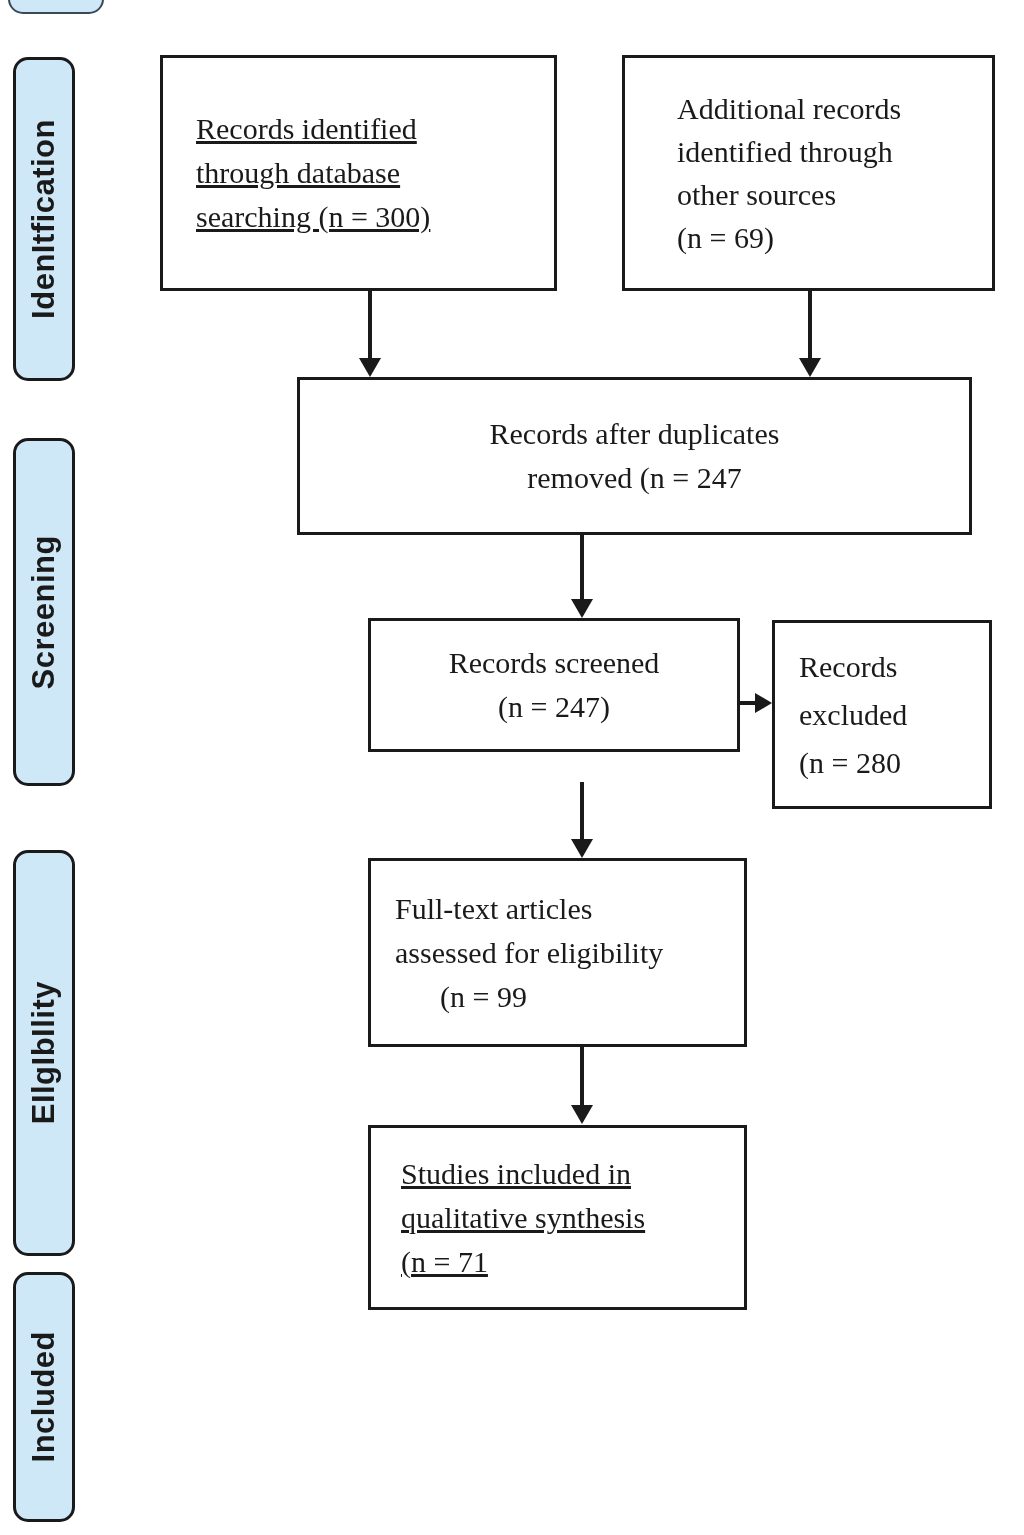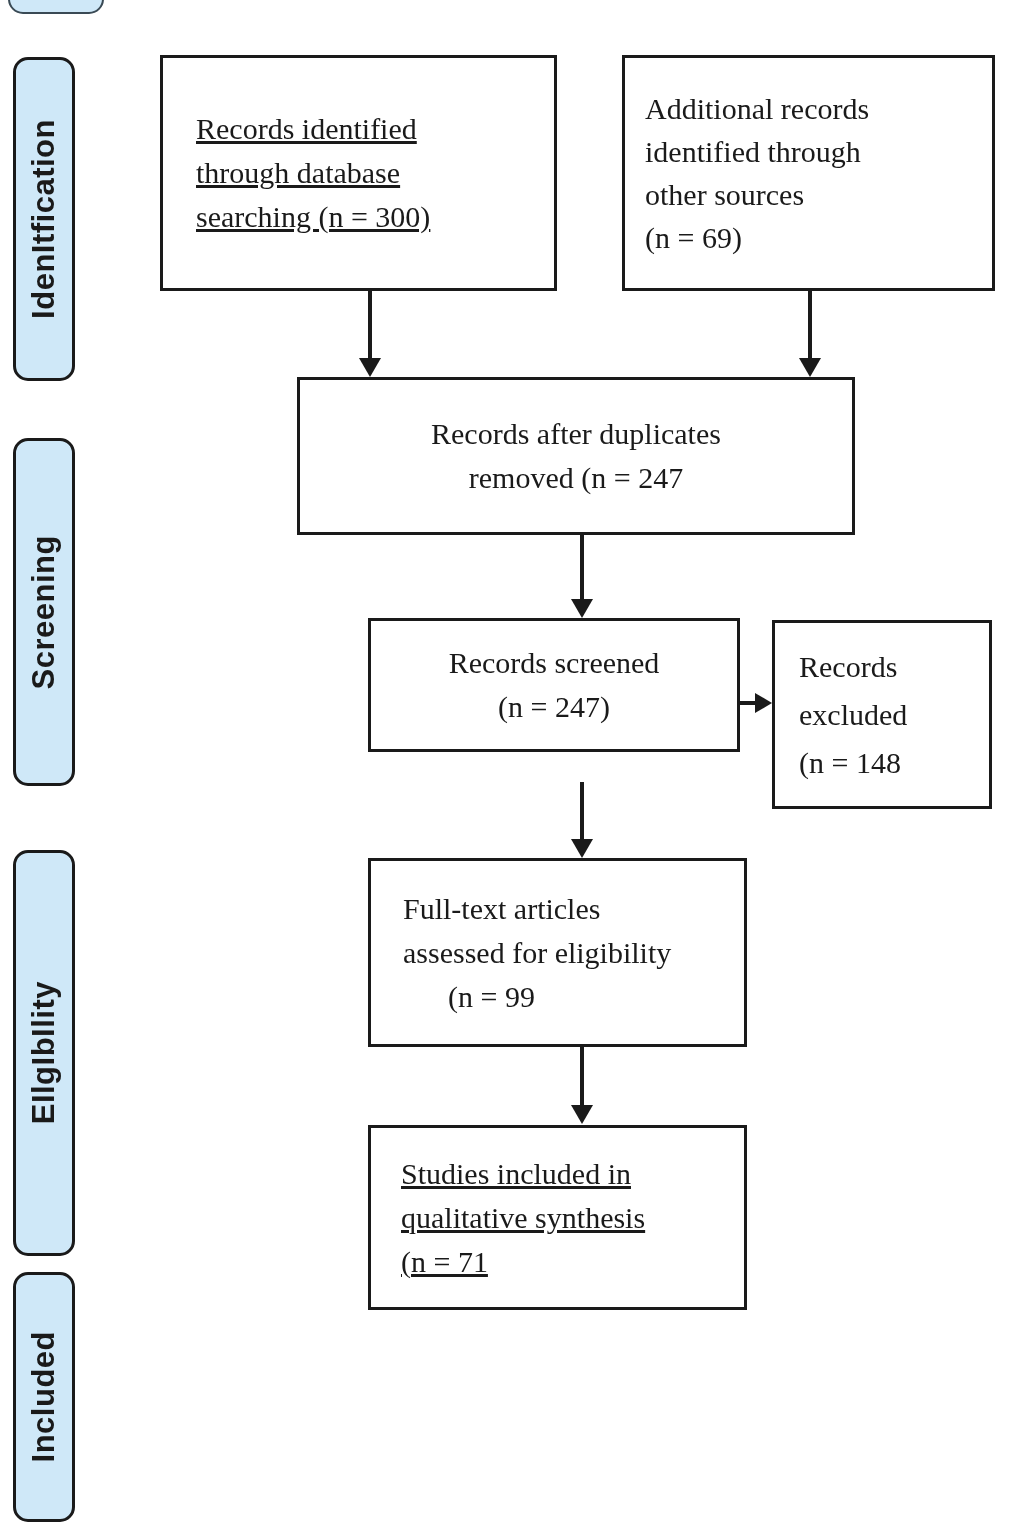--- a/index.html
+++ b/index.html
@@ -47,25 +47,25 @@
     position:absolute;
     background:#fff;
     border:3.5px solid var(--outline);
     box-sizing:border-box;
     display:flex;align-items:center;
     font-size:30px;line-height:44px;
     white-space:pre-wrap;
   }
   .flow-box.center{justify-content:center;text-align:center;}
   #box-records-identified{left:160px;top:55px;width:397px;height:236px;padding-left:33px;text-decoration:underline;}
-  #box-additional-records{left:622px;top:55px;width:373px;height:236px;padding-left:20px;line-height:43px;}
-  #box-after-duplicates{left:297px;top:377px;width:558px;height:158px;}
+  #box-additional-records{left:622px;top:55px;width:373px;height:236px;padding-left:52px;line-height:43px;}
+  #box-after-duplicates{left:297px;top:377px;width:675px;height:158px;}
   #box-records-screened{left:368px;top:618px;width:372px;height:134px;}
   #box-records-excluded{left:772px;top:620px;width:220px;height:189px;padding-left:24px;line-height:48px;}
-  #box-fulltext-assessed{left:368px;top:858px;width:379px;height:189px;padding-left:32px;}
+  #box-fulltext-assessed{left:368px;top:858px;width:379px;height:189px;padding-left:24px;}
   #box-studies-included{left:368px;top:1125px;width:379px;height:185px;padding-left:30px;text-decoration:underline;}
 
   
   .shaft-v{position:absolute;width:4px;background:var(--outline);}
   .shaft-h{position:absolute;height:4px;background:var(--outline);}
   .head-down{
     position:absolute;width:0;height:0;
     border-left:11px solid transparent;
     border-right:11px solid transparent;
     border-top:19px solid var(--outline);
@@ -137,21 +137,21 @@
   </div>
 
   <div class="flow-box center" id="box-records-screened">
     <span>Records screened
 (n = 247)</span>
   </div>
 
   <div class="flow-box" id="box-records-excluded">
     <span>Records
 excluded
-(n = 148</span>
+(n = 280</span>
   </div>
 
   <div class="flow-box" id="box-fulltext-assessed">
     <span>Full-text articles
 assessed for eligibility
       (n = 99</span>
   </div>
 
   <div class="flow-box" id="box-studies-included">
     <span>Studies included in

